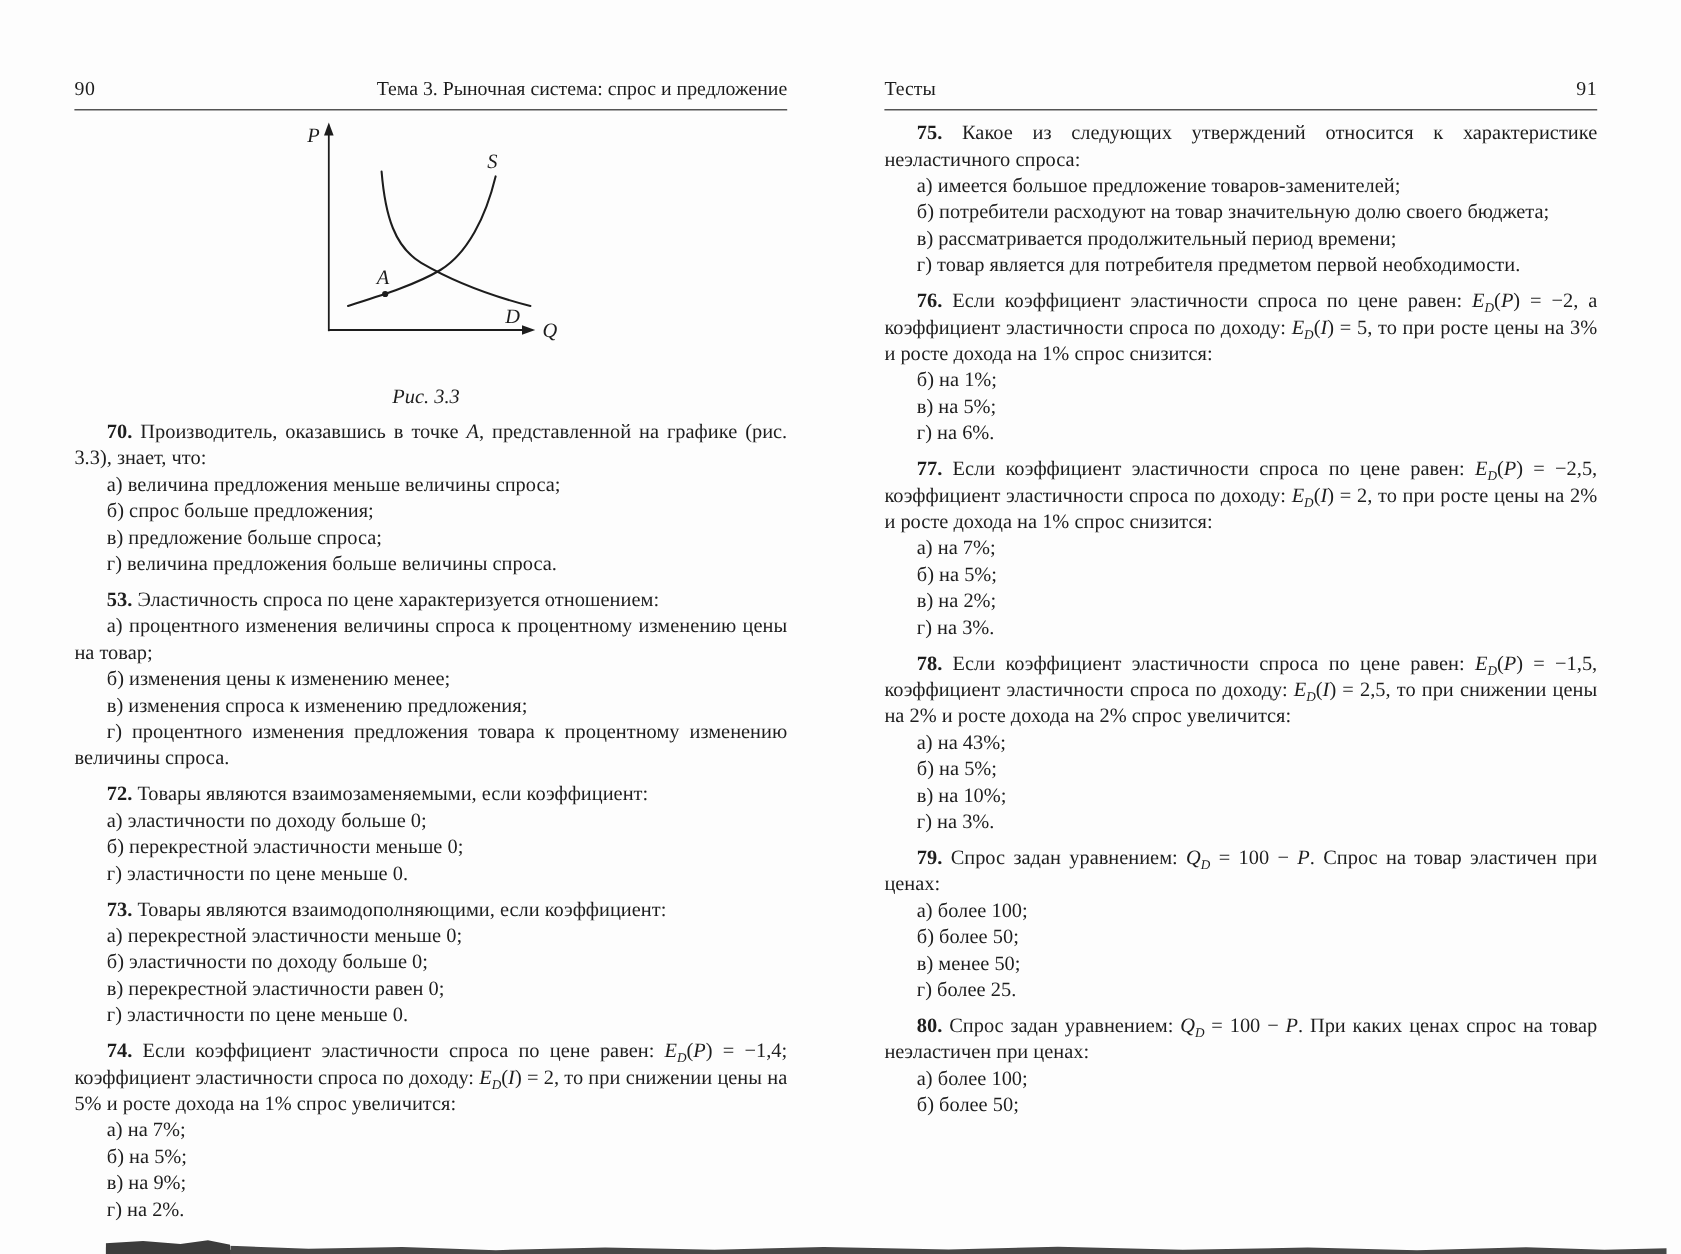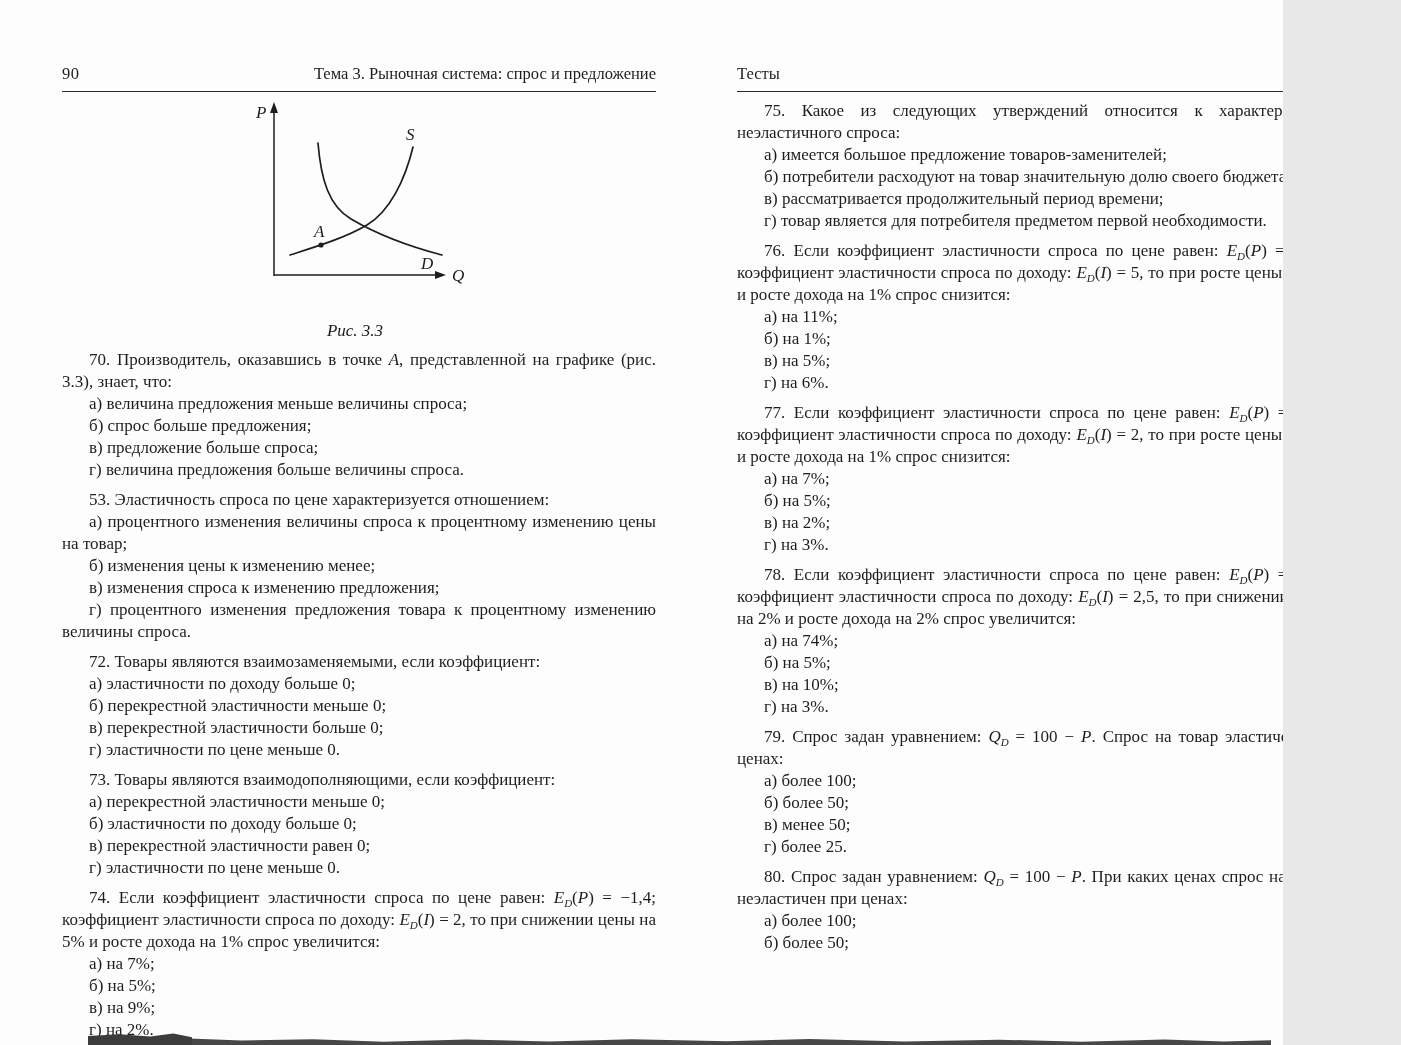--- a/index.html
+++ b/index.html
@@ -1,32 +1,32 @@
 <!DOCTYPE html>
 <html lang="ru"><head>
 <meta charset="utf-8">
 <style>
   html,body{margin:0;padding:0;background:#e8e8e8;}
   .sheet{
-    position:relative;width:1283px;height:1045px;background:#fdfdfd;
+    position:relative;width:1401px;height:1045px;background:#fdfdfd;
     font-family:"Liberation Serif","DejaVu Serif",serif;color:#1d1d1d;
     overflow:hidden;
   }
   .page{position:absolute;top:64px;width:594px;}
   .page.left{left:62px;}
   .page.right{left:737px;}
   .runhead{
     display:flex;justify-content:space-between;align-items:baseline;
     font-size:16.5px;padding-bottom:7px;border-bottom:1.6px solid #2b2b2b;
   }
   .runhead .pagenum{letter-spacing:.5px;}
   .qblock{margin-top:8px;font-size:17px;line-height:22px;}
   .qblock p{margin:0;text-indent:27px;text-align:justify;}
   .qblock p.opt{text-align:left;}
-  .qnum{font-weight:normal;}
+  .qnum{font-weight:bold;}
   sub{font-size:11px;line-height:0;}
   .fig{width:250px;margin:8px 0 2px 168px;}
   .fig svg{display:block;}
   .figcap{font-style:italic;font-size:17px;text-align:center;margin-top:6px;}
   .chart-line{fill:none;stroke:#1d1d1d;stroke-width:1.7;stroke-linecap:round;}
   .axis{stroke:#1d1d1d;stroke-width:1.5;}
   .chart-text{font-family:"Liberation Serif","DejaVu Serif",serif;font-style:italic;
     font-size:17px;fill:#1d1d1d;}
   .scan-edge{
     position:absolute;left:88px;right:12px;bottom:0;height:8px;background:#474747;
@@ -86,21 +86,20 @@
       <p>а) процентного изменения величины спроса к процентному изменению цены на товар;</p>
       <p class="opt">б) изменения цены к изменению менее;</p>
       <p class="opt">в) изменения спроса к изменению предложения;</p>
       <p>г) процентного изменения предложения товара к процентному изменению величины спроса.</p>
     </div>
 
     <div class="qblock">
       <p class="stem"><b class="qnum">72.</b> <span>Товары являются взаимозаменяемыми, если коэффициент:</span></p>
       <p class="opt">а) эластичности по доходу больше 0;</p>
       <p class="opt">б) перекрестной эластичности меньше 0;</p>
-      <p class="opt">в) перекрестной эластичности больше 0;</p>
       <p class="opt">г) эластичности по цене меньше 0.</p>
     </div>
 
     <div class="qblock">
       <p class="stem"><b class="qnum">73.</b> <span>Товары являются взаимодополняющими, если коэффициент:</span></p>
       <p class="opt">а) перекрестной эластичности меньше 0;</p>
       <p class="opt">б) эластичности по доходу больше 0;</p>
       <p class="opt">в) перекрестной эластичности равен 0;</p>
       <p class="opt">г) эластичности по цене меньше 0.</p>
     </div>
@@ -123,37 +122,36 @@
     <div class="qblock">
       <p class="stem"><b class="qnum">75.</b> <span>Какое из следующих утверждений относится к характеристике неэластичного спроса:</span></p>
       <p class="opt">а) имеется большое предложение товаров-заменителей;</p>
       <p>б) потребители расходуют на товар значительную долю своего бюджета;</p>
       <p class="opt">в) рассматривается продолжительный период времени;</p>
       <p>г) товар является для потребителя предметом первой необходимости.</p>
     </div>
 
     <div class="qblock">
       <p class="stem"><b class="qnum">76.</b> <span>Если коэффициент эластичности спроса по цене равен: <i>E</i><sub><i>D</i></sub>(<i>P</i>) = −2, а коэффициент эластичности спроса по доходу: <i>E</i><sub><i>D</i></sub>(<i>I</i>) = 5, то при росте цены на 3% и росте дохода на 1% спрос снизится:</span></p>
-      <p class="opt">а) на 11%;</p>
       <p class="opt">б) на 1%;</p>
       <p class="opt">в) на 5%;</p>
       <p class="opt">г) на 6%.</p>
     </div>
 
     <div class="qblock">
       <p class="stem"><b class="qnum">77.</b> <span>Если коэффициент эластичности спроса по цене равен: <i>E</i><sub><i>D</i></sub>(<i>P</i>) = −2,5, коэффициент эластичности спроса по доходу: <i>E</i><sub><i>D</i></sub>(<i>I</i>) = 2, то при росте цены на 2% и росте дохода на 1% спрос снизится:</span></p>
       <p class="opt">а) на 7%;</p>
       <p class="opt">б) на 5%;</p>
       <p class="opt">в) на 2%;</p>
       <p class="opt">г) на 3%.</p>
     </div>
 
     <div class="qblock">
       <p class="stem"><b class="qnum">78.</b> <span>Если коэффициент эластичности спроса по цене равен: <i>E</i><sub><i>D</i></sub>(<i>P</i>) = −1,5, коэффициент эластичности спроса по доходу: <i>E</i><sub><i>D</i></sub>(<i>I</i>) = 2,5, то при снижении цены на 2% и росте дохода на 2% спрос увеличится:</span></p>
-      <p class="opt">а) на 74%;</p>
+      <p class="opt">а) на 43%;</p>
       <p class="opt">б) на 5%;</p>
       <p class="opt">в) на 10%;</p>
       <p class="opt">г) на 3%.</p>
     </div>
 
     <div class="qblock">
       <p class="stem"><b class="qnum">79.</b> <span>Спрос задан уравнением: <i>Q</i><sub><i>D</i></sub> = 100 − <i>P</i>. Спрос на товар эластичен при ценах:</span></p>
       <p class="opt">а) более 100;</p>
       <p class="opt">б) более 50;</p>
       <p class="opt">в) менее 50;</p>

